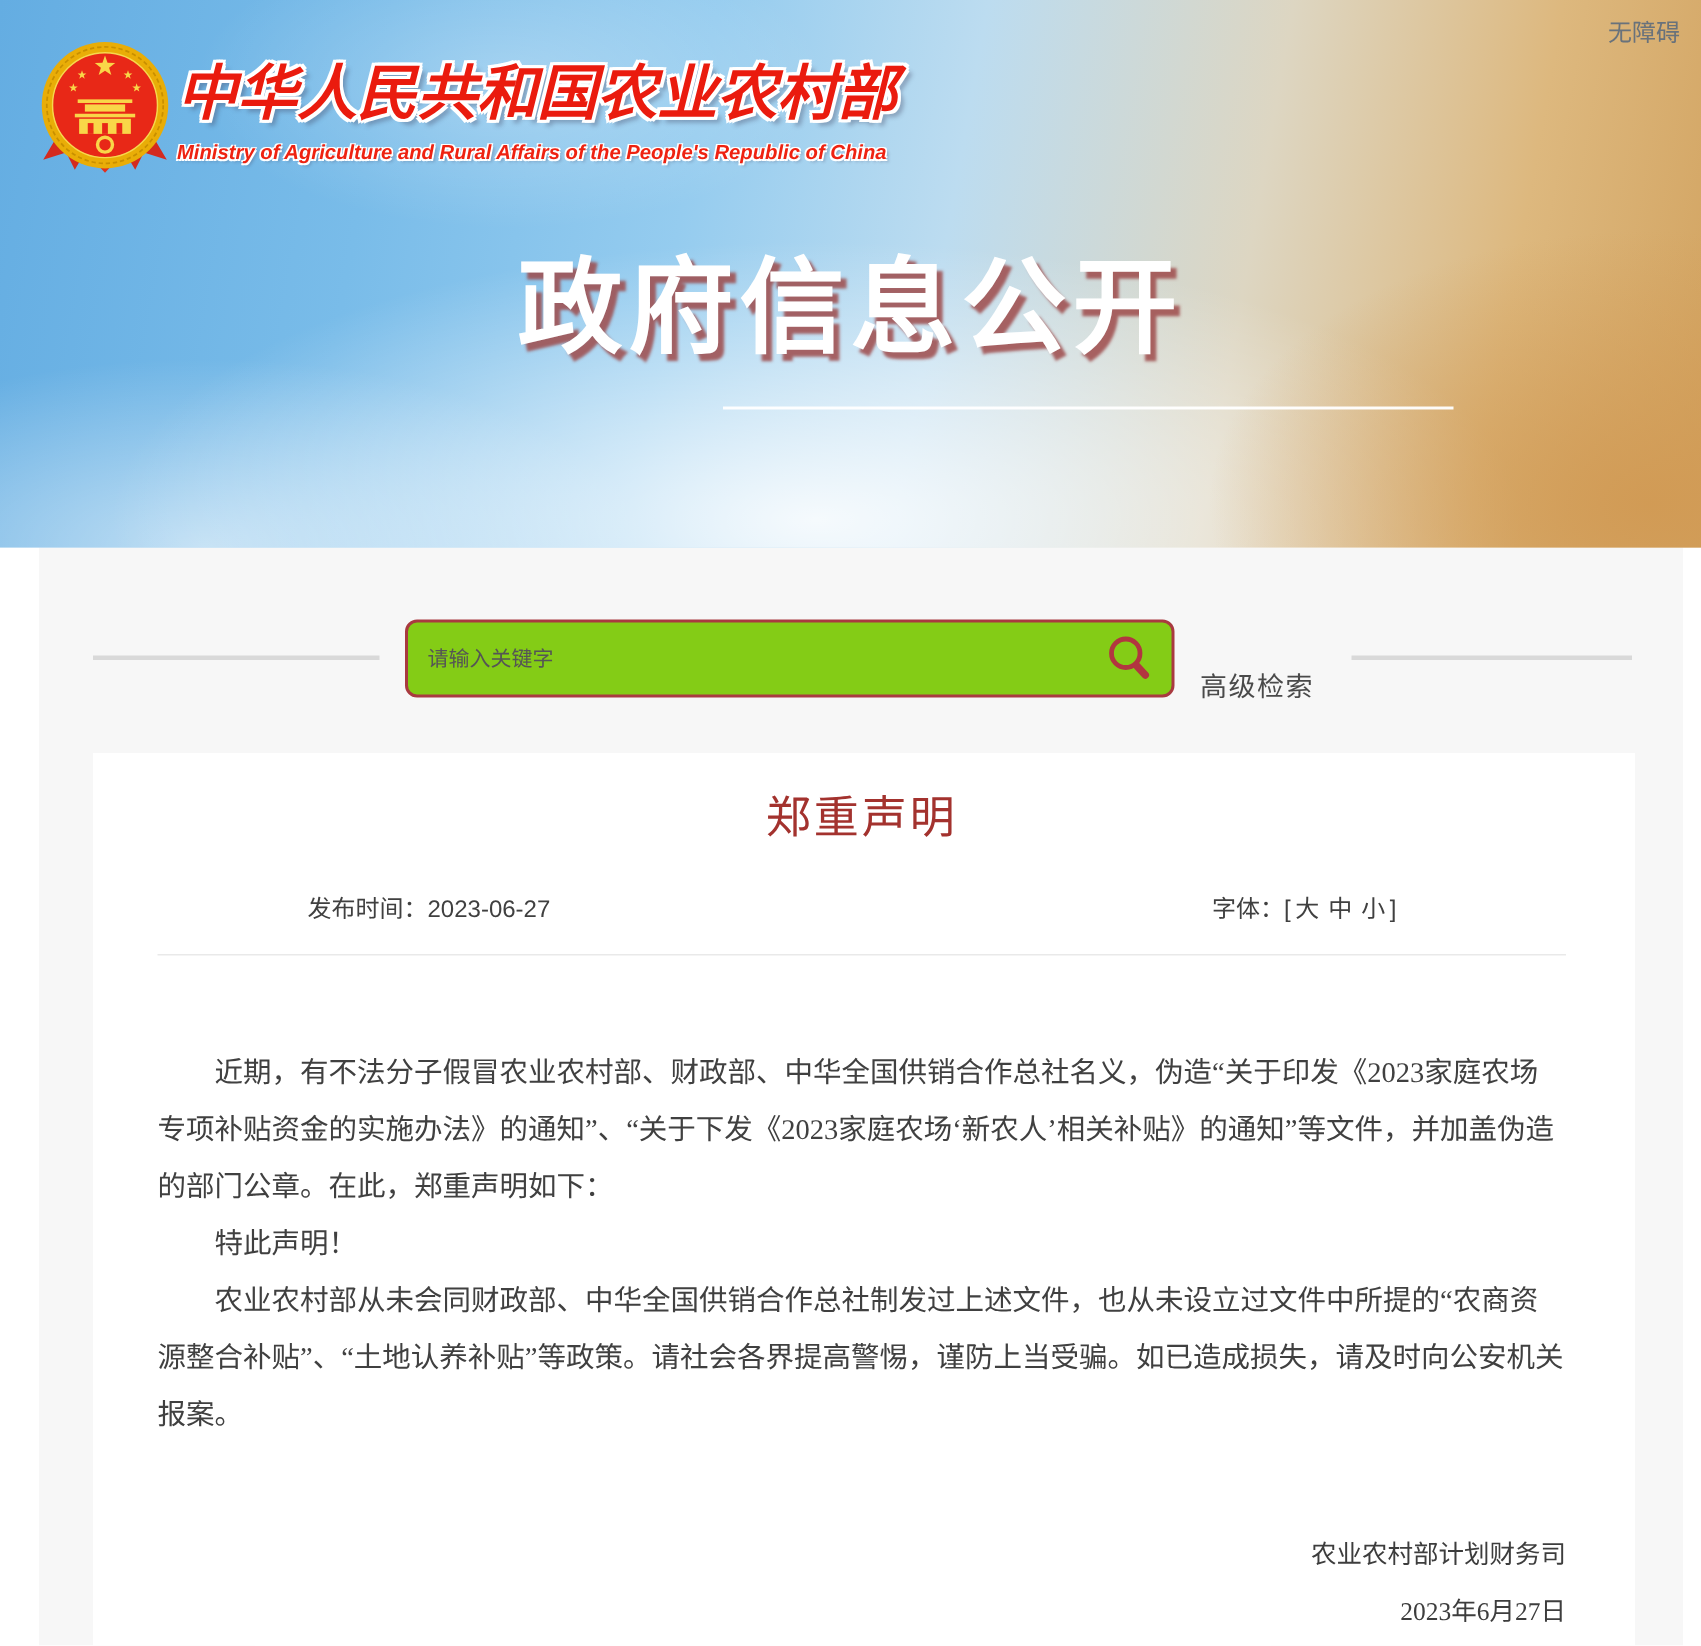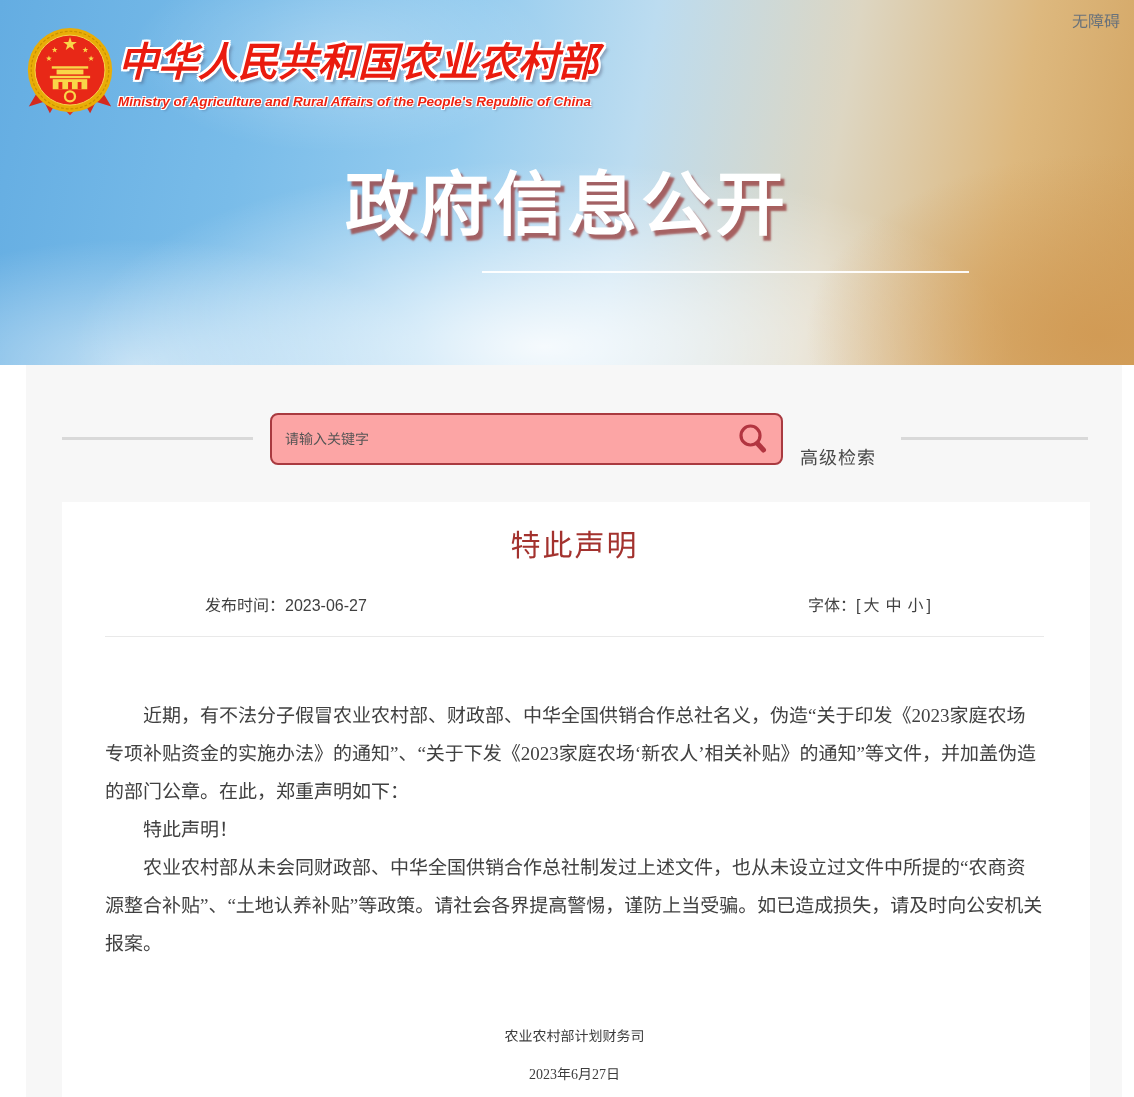--- a/index.html
+++ b/index.html
@@ -99,21 +99,21 @@
     align-items: center;
     padding-top: 43px;
   }
   .hline { height: 3px; background: #d9d9d9; }
   .hline-left { width: 191px; margin-left: 36px; }
   .hline-right { width: 187px; margin-left: 25px; }
   .search-box {
     margin-left: 17px;
     width: 513px;
     height: 52px;
-    background: #fca5a5;
+    background: #84cc16;
     border: 2px solid #a93a40;
     border-radius: 8px;
     display: flex;
     align-items: center;
   }
   .search-input {
     flex: 1;
     height: 100%;
     border: none;
     outline: none;
@@ -181,22 +181,22 @@
   .article-body {
     margin-top: 60px;
     font-size: 19px;
     line-height: 38px;
     color: #404040;
     font-family: "Liberation Serif", "DejaVu Serif", serif;
   }
   .article-body p { text-indent: 2em; }
   .signature-block {
     margin-top: 55px;
-    text-align: center;
-    font-size: 14px;
+    text-align: right;
+    font-size: 17px;
     line-height: 38px;
     color: #3d3d3d;
     font-family: "Liberation Serif", "DejaVu Serif", serif;
   }
 </style>
 </head>
 <body>
 
 <div class="banner">
   <span class="accessibility-link">无障碍</span>
@@ -255,21 +255,21 @@
       </button>
     </div>
 
     <span class="advanced-search">高级检索</span>
 
     <div class="hline hline-right"></div>
   </div>
 
   <div class="card">
 
-    <h1 class="card-title">特此声明</h1>
+    <h1 class="card-title">郑重声明</h1>
 
     <div class="meta-row">
       <div class="meta-left">
         <span>发布时间：</span><span>2023-06-27</span>
       </div>
       <div class="font-size-ctrl">
         <span>字体：</span><span>[</span><span class="fs-btn">大</span><span class="fs-btn">中</span><span class="fs-btn">小</span><span>]</span>
       </div>
     </div>
 

